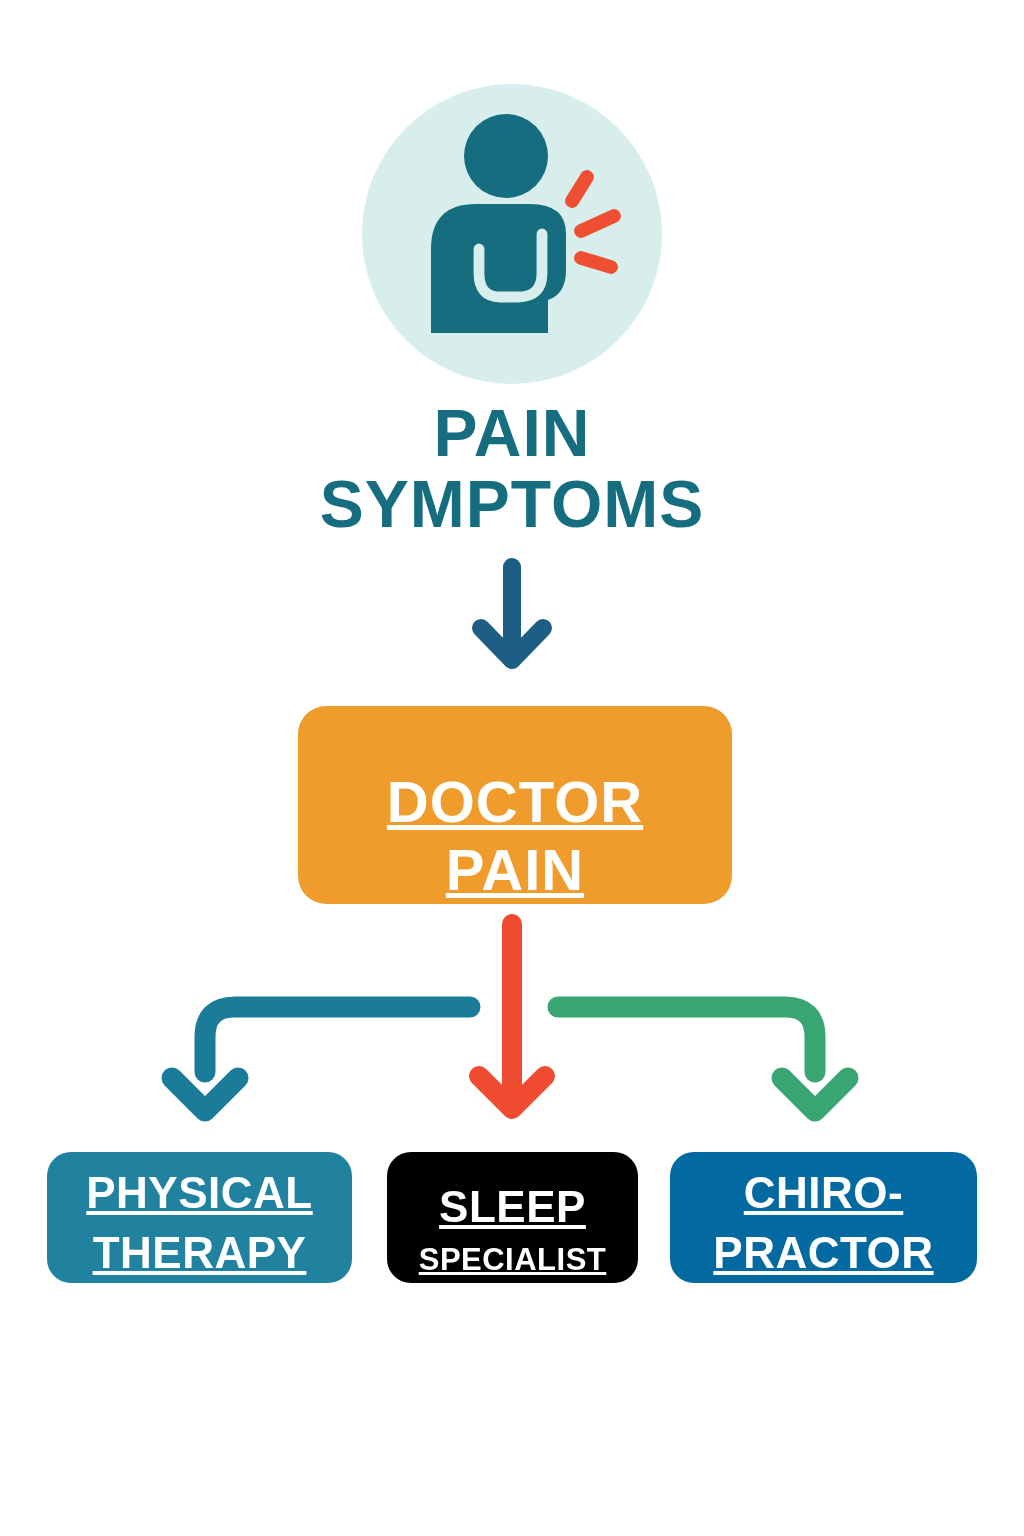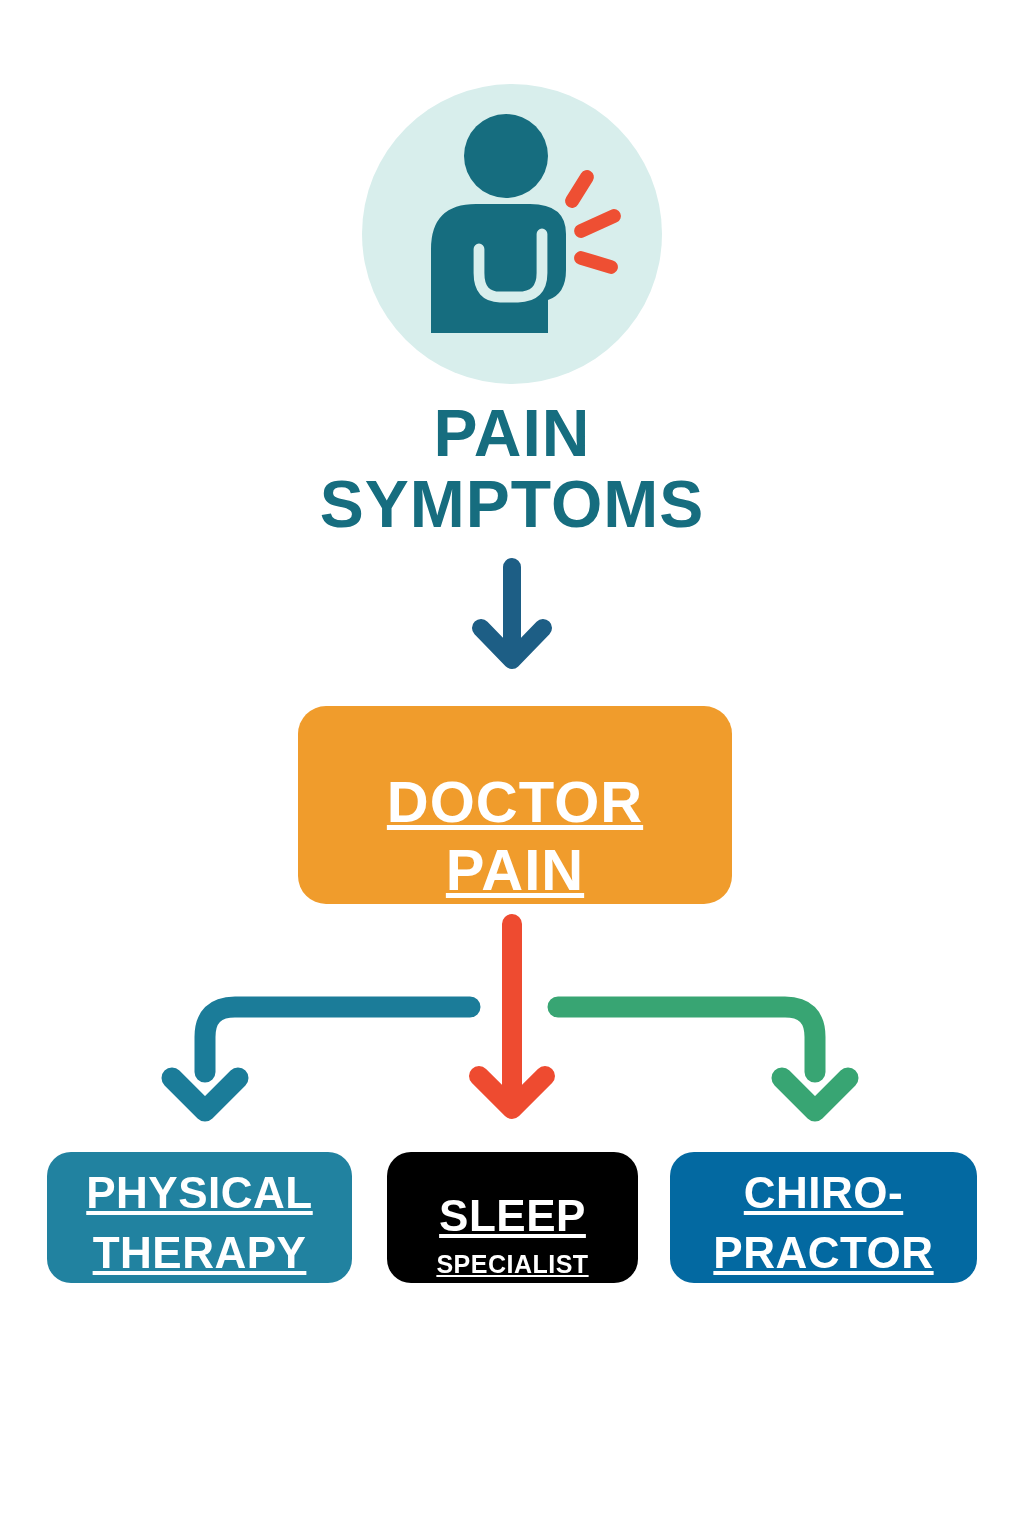--- a/index.html
+++ b/index.html
@@ -80,21 +80,21 @@
   .node-outcome {
     top: 1136px;
     height: 131px;
     border-radius: 24px;
     font-size: 44px;
     line-height: 1.36;
   }
   .node-outcome-left  { left: 47px;  width: 305px; background: #2182a0; }
   .node-outcome-mid   { left: 387px; width: 251px; background: #ee4b30; }
   .node-outcome-right { left: 670px; width: 307px; background: #2ea273; }
-  .line-small { font-size: 25px; line-height: 1.5; }
+  .line-small { font-size: 31px; line-height: 1.5; }
 </style>
 </head>
 <body>
 
 <div class="canvas">
 
   <div class="icon-circle" style="background-color: rgb(216, 238, 236);">
     <svg viewBox="0 0 100 100">
 
       <circle cx="48" cy="24" r="14" fill="#166d7f"></circle>

